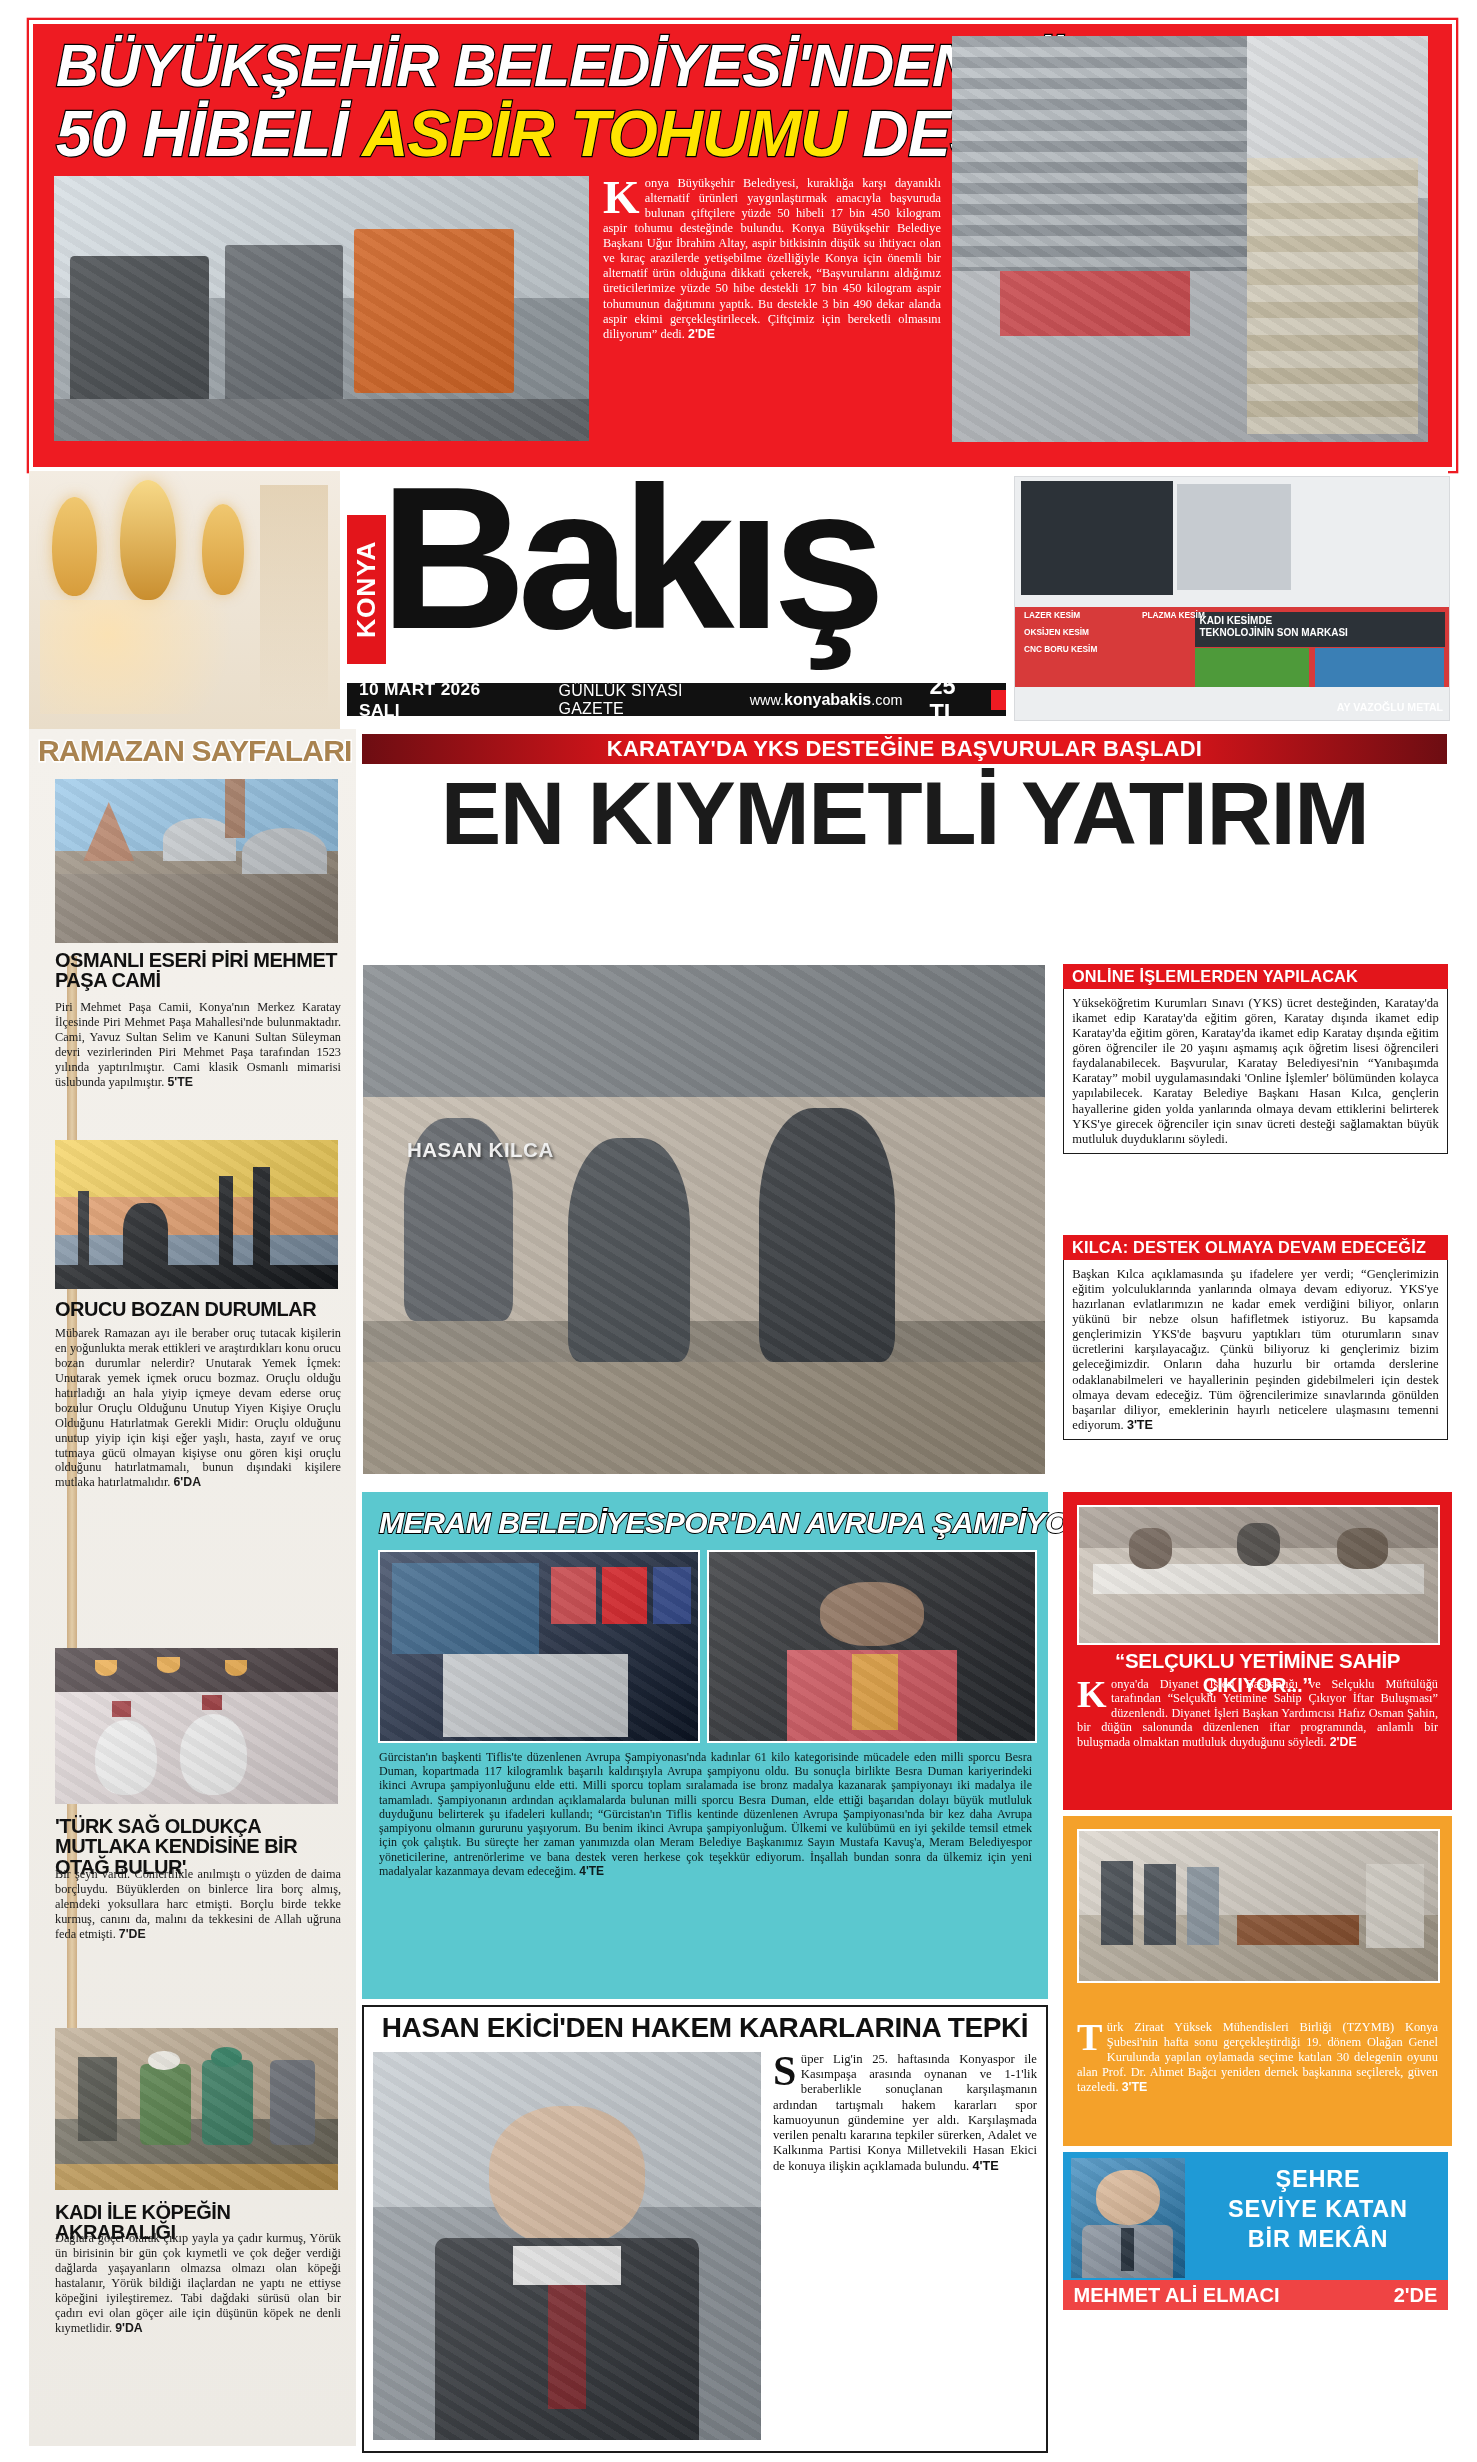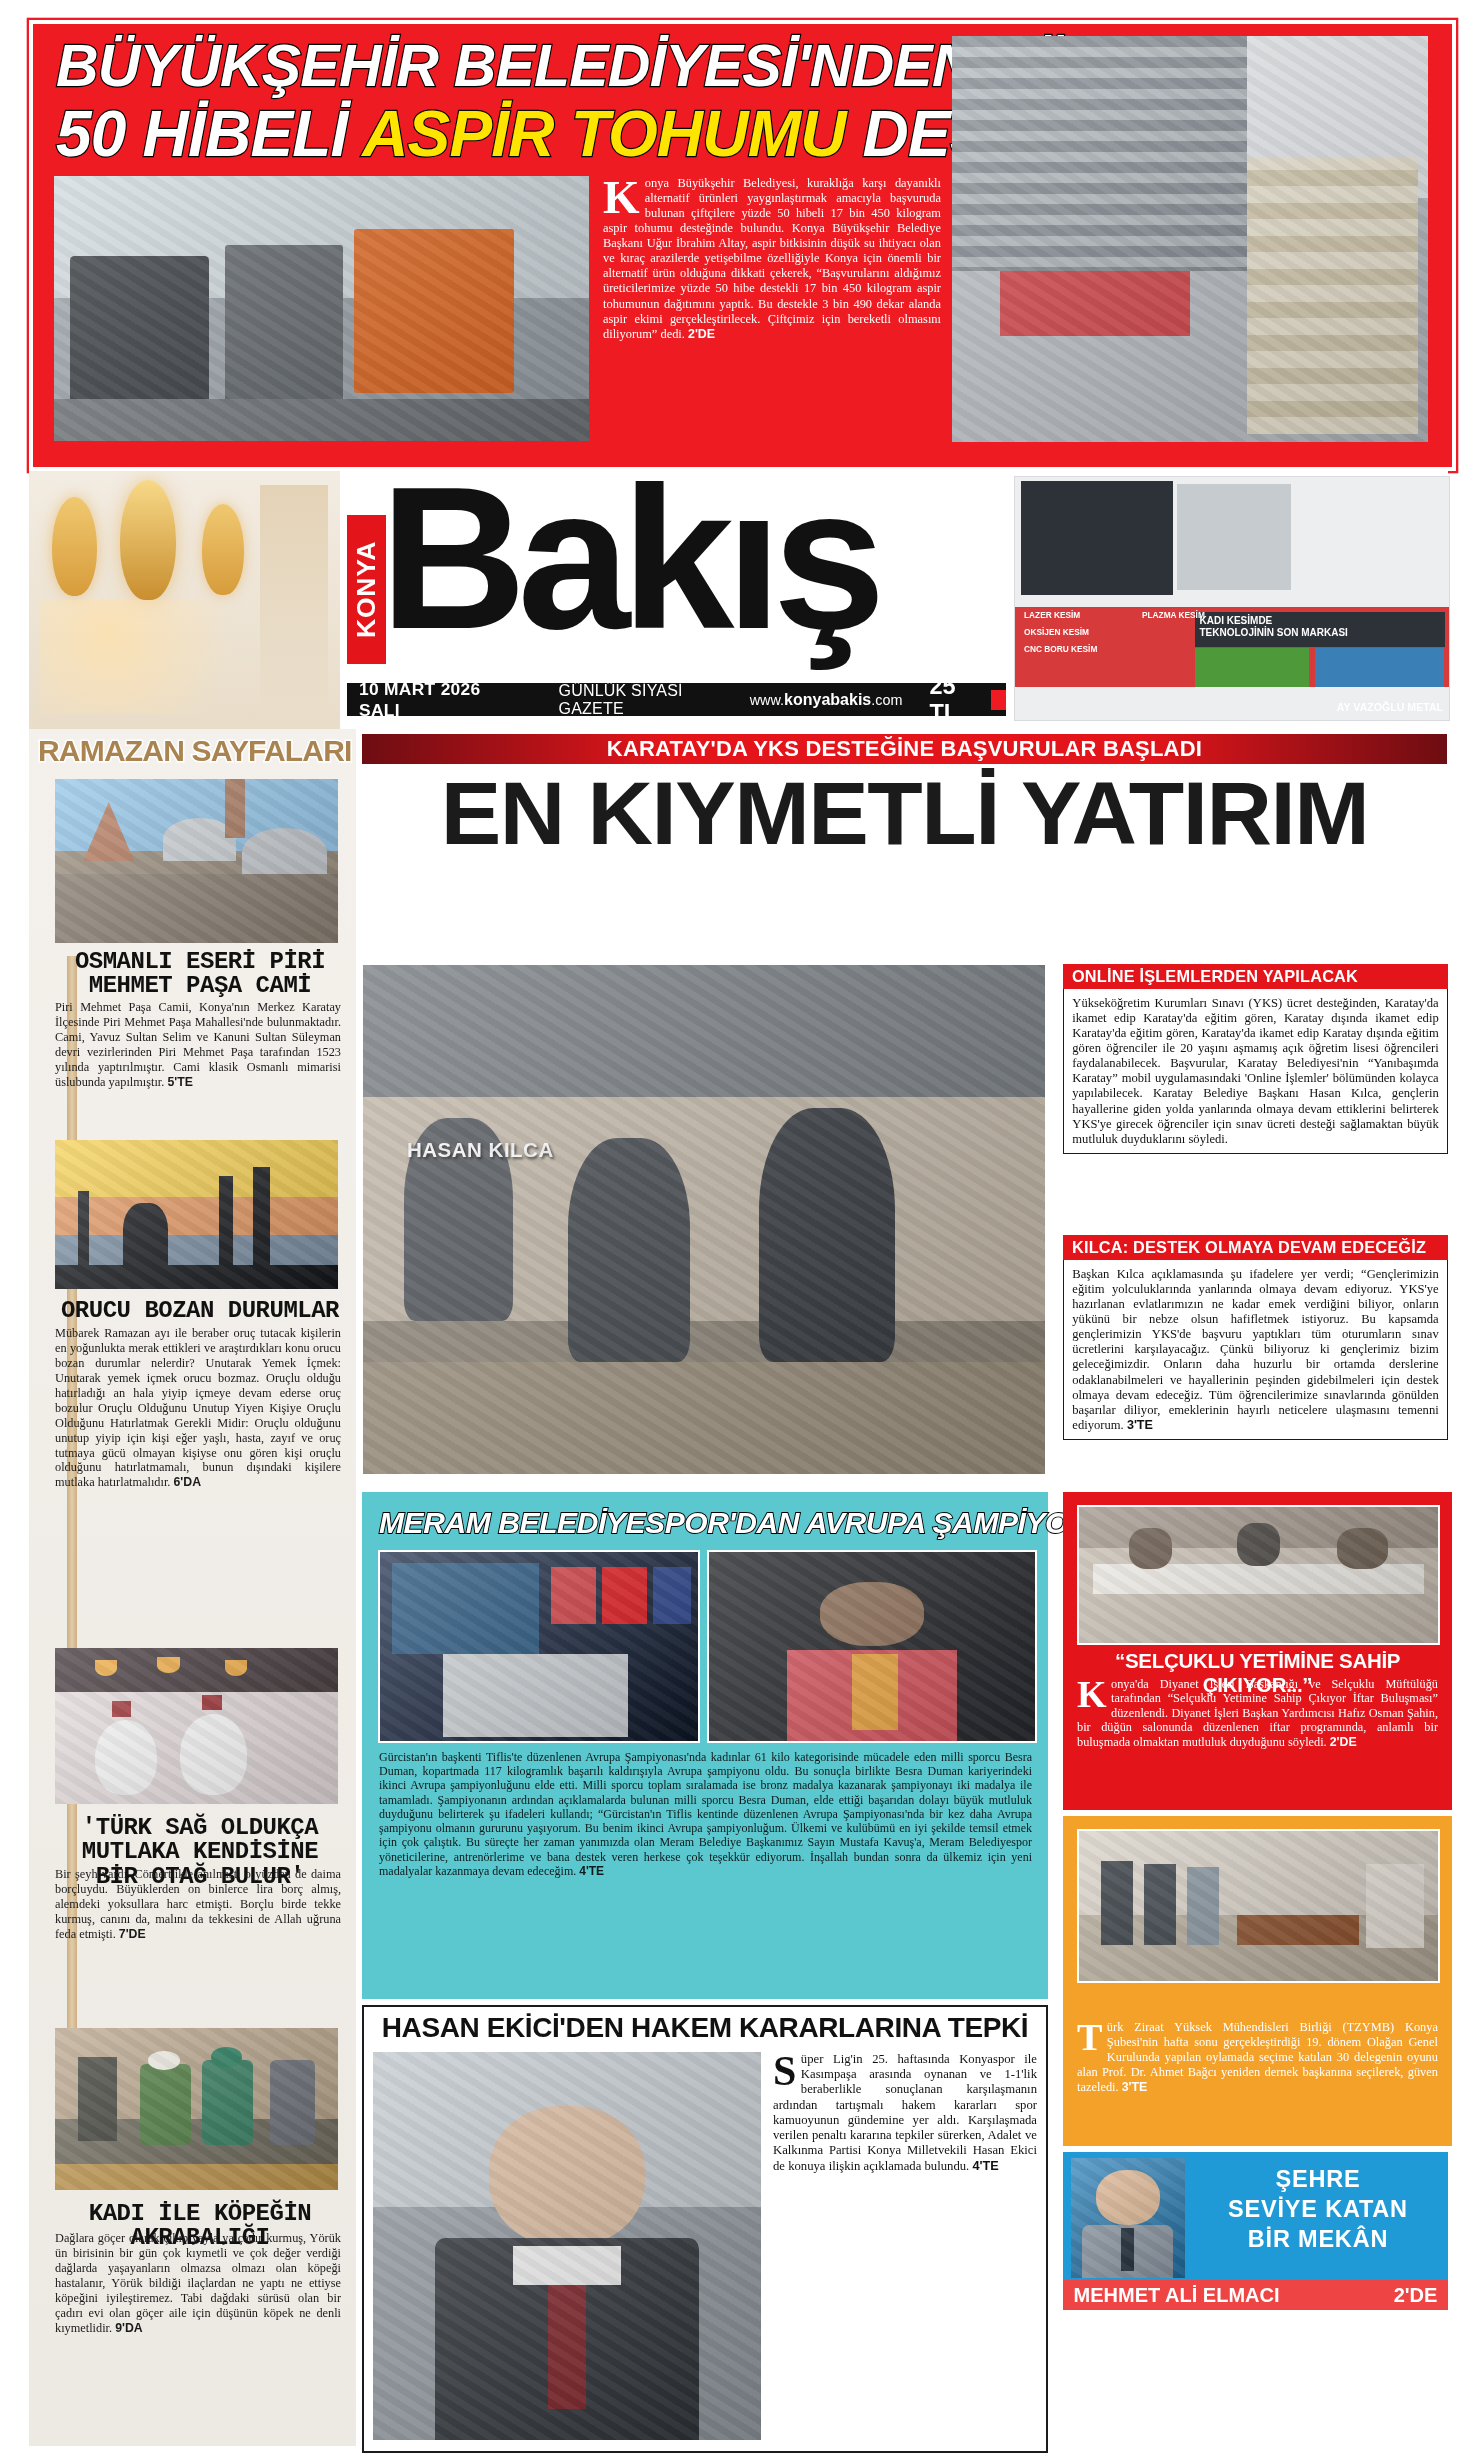--- a/index.html
+++ b/index.html
@@ -131,22 +131,22 @@
      display:flex;align-items:center;justify-content:space-between;padding:0 10.6px;box-sizing:border-box;}
   #elmaci-bar span{color:#fff;font-weight:bold;font-size:20px;}
 
   
   #sidebar{position:absolute;left:29px;top:729px;width:327px;height:1717px;
      background:linear-gradient(180deg,#f4f1ec,#edeae4);}
   #ramazan-title{position:absolute;left:9px;top:4.5px;width:318px;
      font-family:"Liberation Sans",sans-serif;font-weight:bold;font-size:30px;color:#a98350;
      -webkit-text-stroke:3px #ffffff;paint-order:stroke fill;letter-spacing:-0.8px;white-space:nowrap;}
   .sb-photo{position:absolute;left:26px;width:283px;}
-  .sb-h{position:absolute;left:26px;width:290px;font-family:Liberation Mono, monospace;
-     font-weight:bold;font-size:24px;line-height:1.02;color:#111;letter-spacing:-0.5px;text-align:center;}
+  .sb-h{position:absolute;left:26px;width:290px;font-family:Liberation Sans, sans-serif;
+     font-weight:bold;font-size:20px;line-height:1.02;color:#111;letter-spacing:-0.5px;}
   .sb-p{position:absolute;left:26px;width:286px;font-family:"Liberation Serif",serif;
      font-size:12.3px;line-height:1.215;color:#1a1a1a;}
   #sb-ribbon{position:absolute;left:38px;top:227px;width:10px;height:1137px;
      background:linear-gradient(90deg,#cdae85,#e2cda9,#cdae85);}
 </style>
 </head>
 <body>
 
 <div class="page">
 

